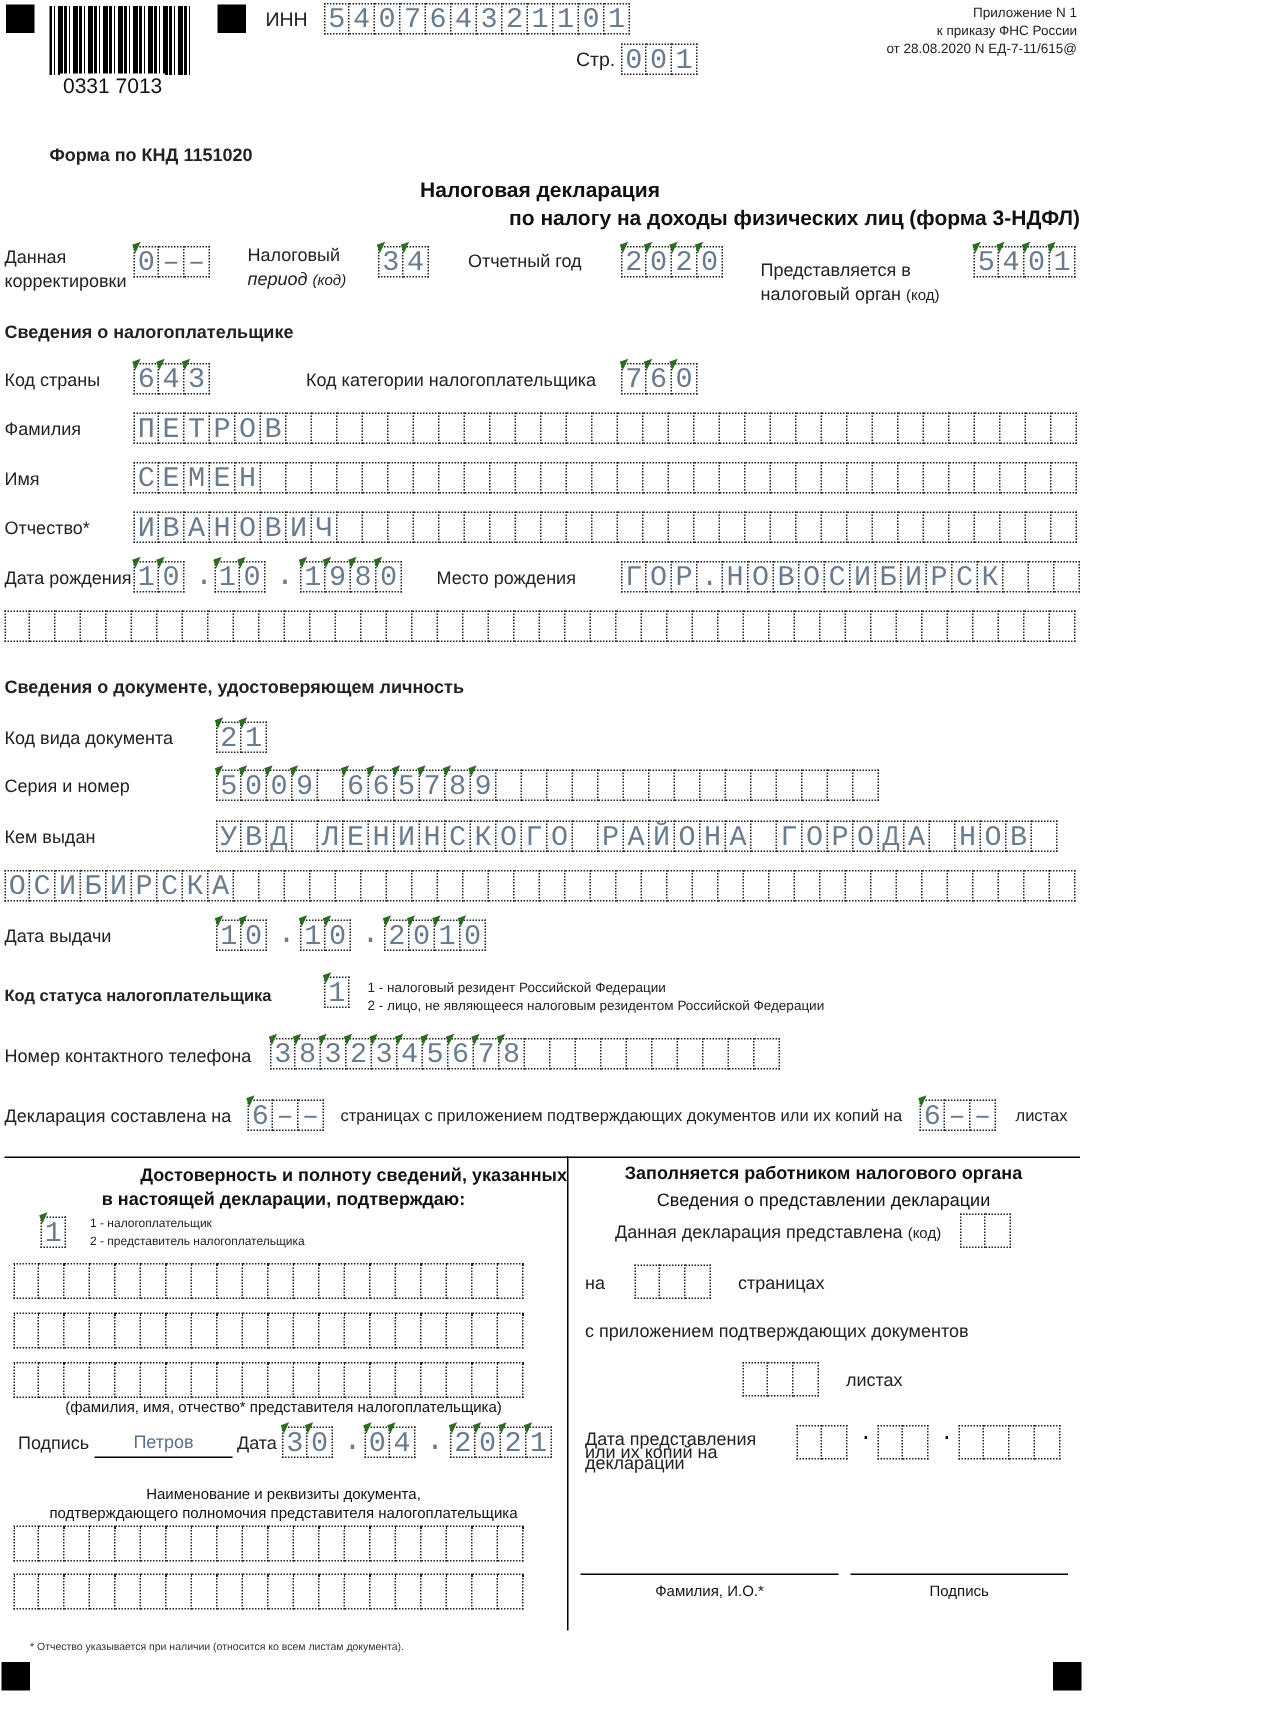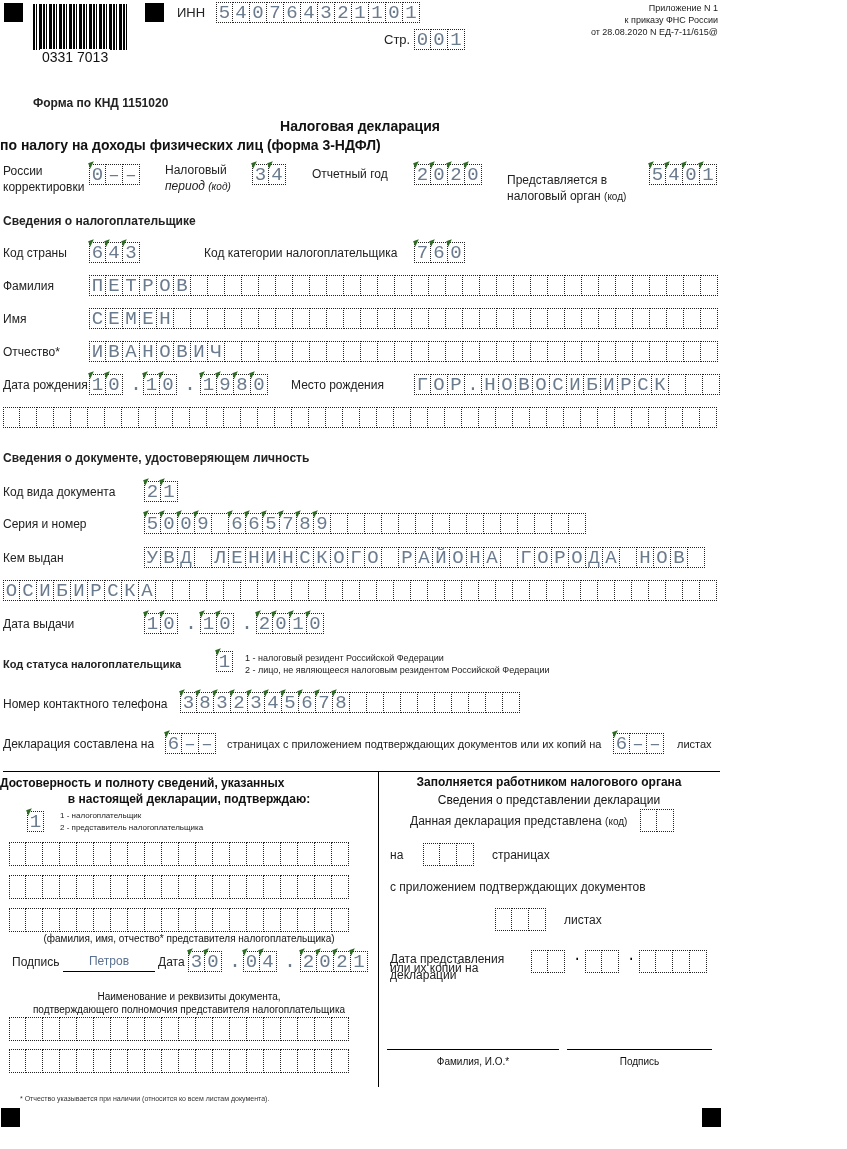--- a/index.html
+++ b/index.html
@@ -54,24 +54,24 @@
   </div>
 
 <div class="lbl small" style="left:560px;top:2px;width:158px;text-align:right;">
   <div>Приложение N 1</div>
   <div>к приказу ФНС России</div>
   <div>от 28.08.2020 N ЕД-7-11/615@</div>
 </div>
 
 <div class="lbl b" style="left:33px;top:96px;">Форма по КНД 1151020</div>
 <div class="abs b" style="left:0;width:720px;top:118px;text-align:center;font-size:14px;">Налоговая декларация</div>
-<div class="abs b" style="left:0;width:720px;top:137px;text-align:left;font-size:14px;">по налогу на доходы физических лиц (форма 3-НДФЛ)</div>
+<div class="abs b" style="left:0;width:720px;top:137px;text-align:right;font-size:14px;">по налогу на доходы физических лиц (форма 3-НДФЛ)</div>
 
 <div class="lbl" style="left:3px;top:164px;">
-  <div>России</div>
+  <div>Данная</div>
   <div style="margin-top:2px;">корректировки</div>
 </div>
 <div class="cells" style="left:89px;top:164px;">
     <div class="cell tick">0</div>
     <div class="cell">–</div>
     <div class="cell">–</div>
   </div>
 <div class="lbl" style="left:165px;top:163px;">
   <div>Налоговый</div>
   <div style="margin-top:2px;font-style:italic;"><span>период</span> <span style="font-size:10px;">(код)</span></div>
@@ -492,21 +492,21 @@
 <div class="cells" style="left:613px;top:733px;">
     <div class="cell tick">6</div>
     <div class="cell">–</div>
     <div class="cell">–</div>
   </div>
 <div class="lbl" style="left:677px;top:737px;font-size:11px;">листах</div>
 
 <div class="hline" style="left:3px;top:771px;width:717px;"></div>
 <div class="vline" style="left:378px;top:771px;height:316px;"></div>
 
-<div class="abs b" style="left:0;width:378px;top:776px;text-align:left;font-size:12px;">Достоверность и полноту сведений, указанных</div>
+<div class="abs b" style="left:0;width:378px;top:776px;text-align:right;font-size:12px;">Достоверность и полноту сведений, указанных</div>
 <div class="abs b" style="left:0;width:378px;top:792px;text-align:center;font-size:12px;">в настоящей декларации, подтверждаю:</div>
 <div class="cells" style="left:27px;top:811px;">
     <div class="cell tick">1</div>
   </div>
 <div class="lbl" style="left:60px;top:810px;font-size:8px;line-height:12px;">
   <div>1 - налогоплательщик</div>
   <div>2 - представитель налогоплательщика</div>
 </div>
 <div class="cells" style="left:9px;top:842px;height:24px;">
     <div class="cell" style="height: 24px; line-height: 24px;"></div>

